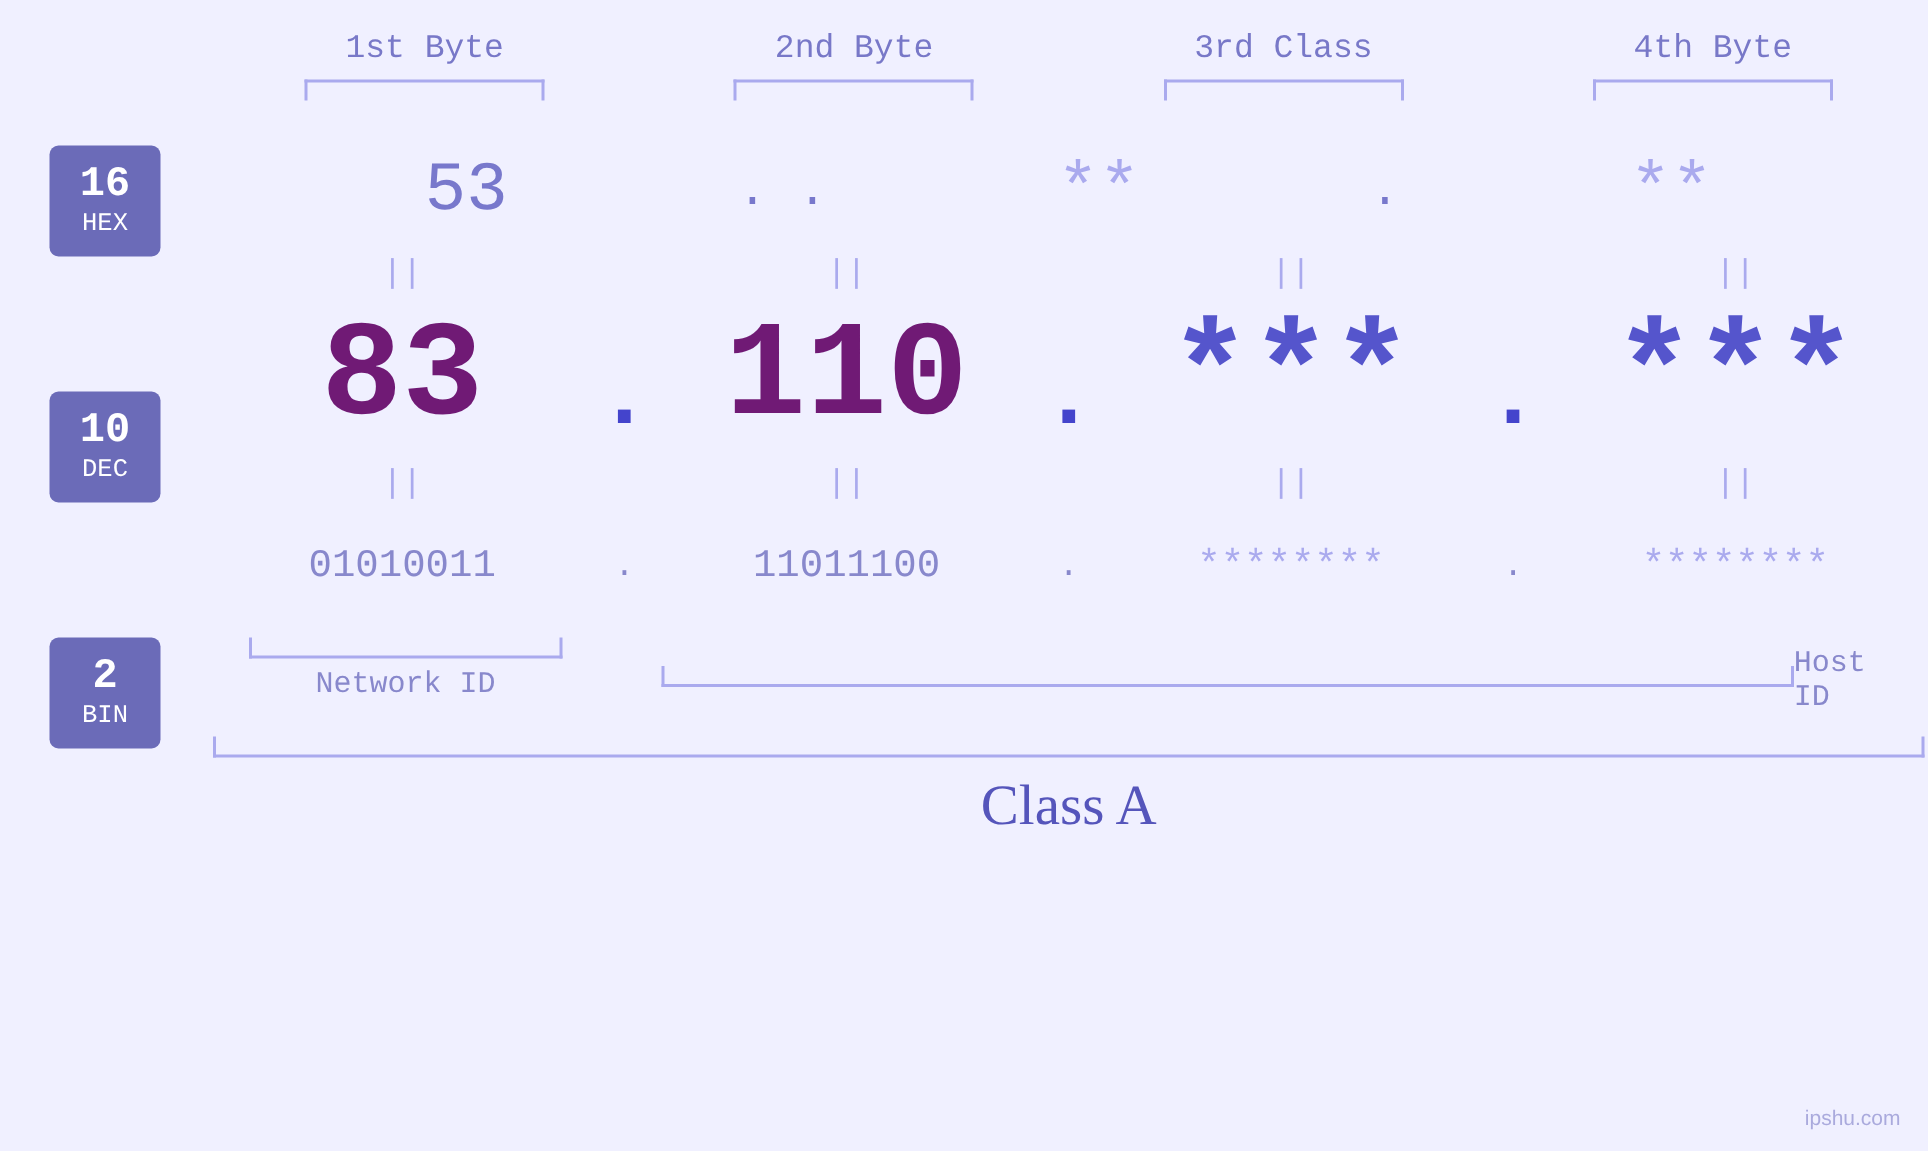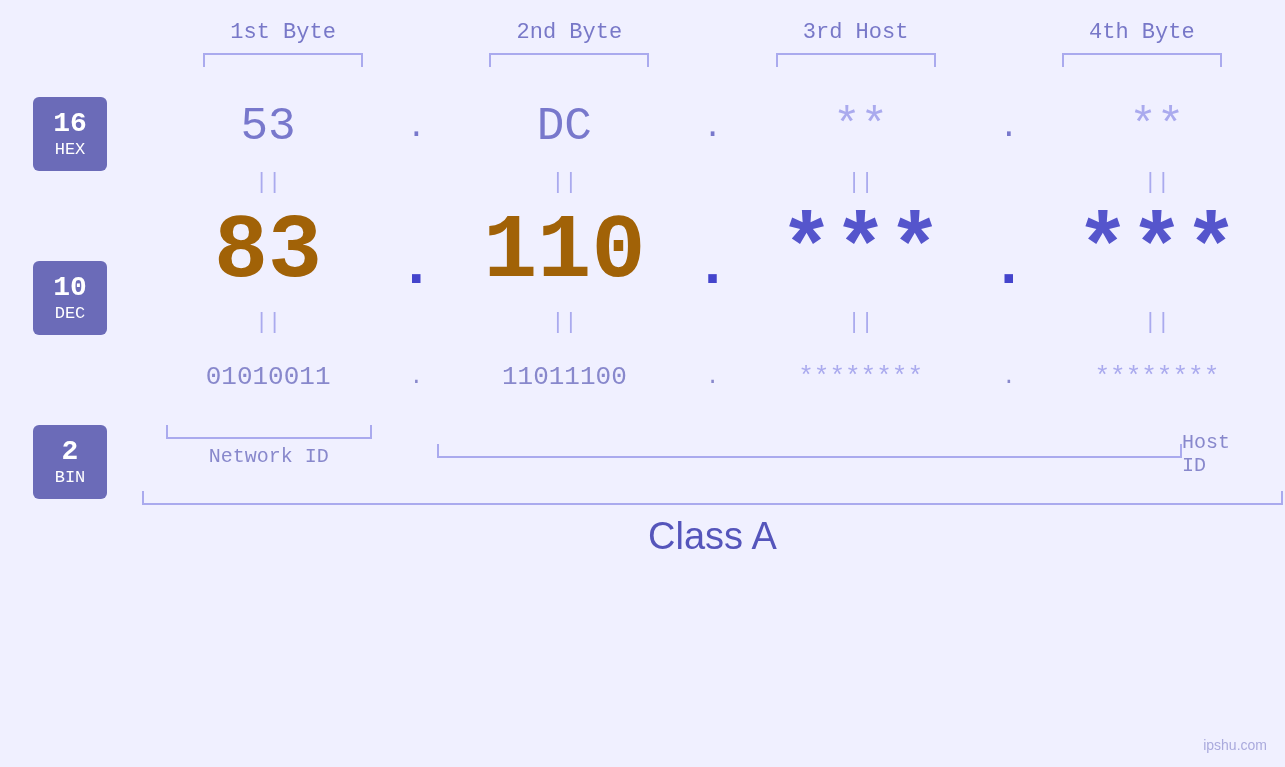--- a/index.html
+++ b/index.html
@@ -167,21 +167,21 @@
       color: #aaaaee;
       font-size: 22px;
     }
 
     .equals-dot-cell {
       flex: 0 0 40px;
     }
 
     
     .dec-value {
-      color: #a16207;
+      color: #701a75;
       font-size: 90px;
       font-weight: bold;
       font-family: 'Courier New', Courier, monospace;
     }
 
     .dec-dot {
       color: #4444cc;
       font-size: 60px;
       font-weight: bold;
       line-height: 1;
@@ -224,21 +224,21 @@
     }
   </style>
 </head>
 <body>
 
 <div class="main-container">
 
   <div class="byte-headers">
     <div class="byte-label">1st Byte</div>
     <div class="byte-label">2nd Byte</div>
-    <div class="byte-label">3rd Host</div>
+    <div class="byte-label">3rd Class</div>
     <div class="byte-label">4th Byte</div>
   </div>
 
   <div class="bracket-row">
     <div class="bracket">
       <div class="bracket-line"></div>
     </div>
     <div class="bracket">
       <div class="bracket-line"></div>
     </div>
@@ -269,23 +269,20 @@
 
     <div class="values-grid">
 
       <div class="value-row" style="height:80px;">
         <div class="cell">
           <span class="hex-value">53</span>
         </div>
         <div class="dot-cell">
           <span class="hex-dot">.</span>
         </div>
-        <div class="cell">
-          <span class="hex-value">DC</span>
-        </div>
         <div class="dot-cell">
           <span class="hex-dot">.</span>
         </div>
         <div class="cell">
           <span class="hex-value masked">**</span>
         </div>
         <div class="dot-cell">
           <span class="hex-dot">.</span>
         </div>
         <div class="cell">
@@ -354,41 +351,41 @@
           <span class="bin-value masked">********</span>
         </div>
         <div class="dot-cell">
           <span class="bin-dot">.</span>
         </div>
         <div class="cell">
           <span class="bin-value masked">********</span>
         </div>
       </div>
 
-      <div style="display:flex; align-items:flex-start; margin-top:8px; padding-right:24px;">
+      <div style="display:flex; align-items:flex-start; margin-top:8px; padding-right:10px;">
 
         <div style="flex:1; display:flex; flex-direction:column; align-items:center;">
           <div style="width:80%; height:14px; border-bottom:2px solid #aaaaee; border-left:2px solid #aaaaee; border-right:2px solid #aaaaee;"></div>
           <span style="color:#8888cc; font-size:20px; font-family:'Courier New',monospace; margin-top:6px;">Network ID</span>
         </div>
 
         <div style="flex:0 0 40px;"></div>
 
         <div style="flex:3.2; display:flex; flex-direction:row; align-items:center;">
           <div style="width:96%; height:14px; border-bottom:2px solid #aaaaee; border-left:2px solid #aaaaee; border-right:2px solid #aaaaee;"></div>
           <span style="color:#8888cc; font-size:20px; font-family:'Courier New',monospace; margin-top:6px;">Host ID</span>
         </div>
       </div>
 
       <div style="display:flex; justify-content:center; margin-top:14px;">
         <div style="width:100%; height:14px; border-bottom:2px solid #aaaaee; border-left:2px solid #aaaaee; border-right:2px solid #aaaaee; margin: 0 2px;"></div>
       </div>
 
       <div style="text-align:center; margin-top:10px;">
-        <span style="color:#5555bb; font-size:38px; font-family:Liberation Sans, sans-serif;">Class A</span>
+        <span style="color:#5555bb; font-size:38px; font-family:Liberation Serif, serif;">Class A</span>
       </div>
 
     </div>
   </div>
 
 </div>
 
 <div class="watermark">
   <span>ipshu.com</span>
 </div>

